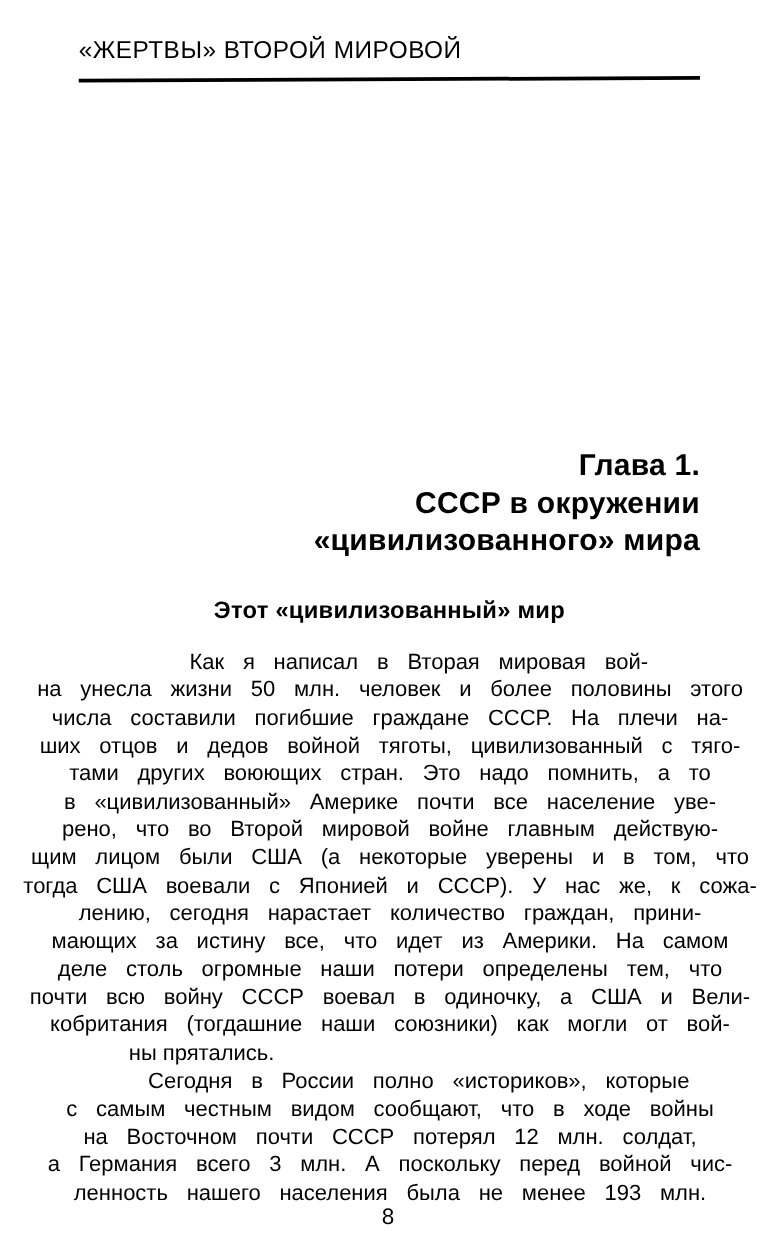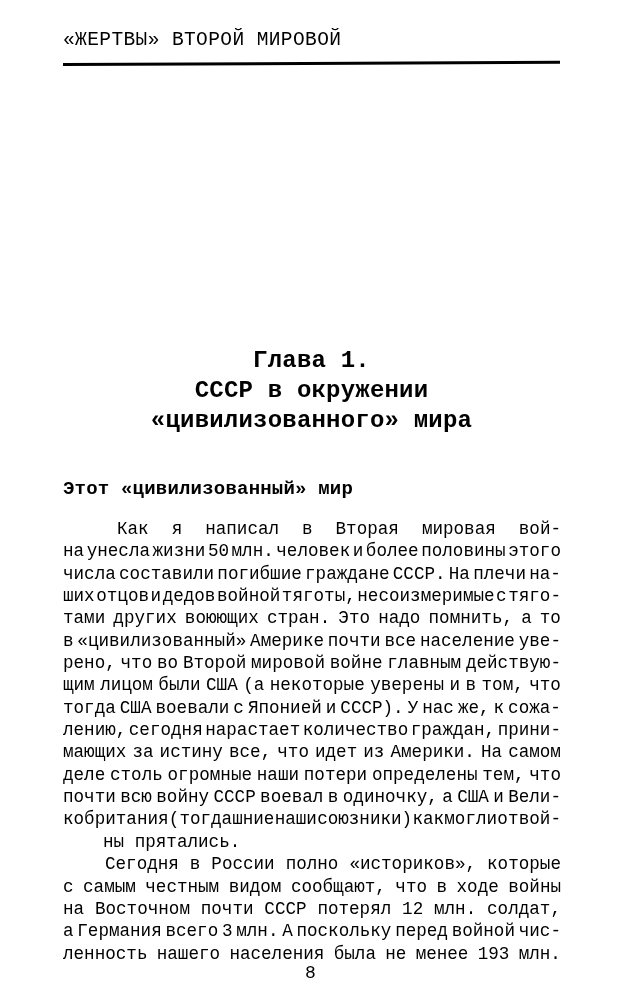--- a/index.html
+++ b/index.html
@@ -8,21 +8,21 @@
     padding: 0;
     background: #ffffff;
   }
 
   .page {
     position: relative;
     width: 621px;
     height: 1000px;
     background: #ffffff;
     overflow: hidden;
-    font-family: Liberation Mono, monospace;
+    font-family: Liberation Sans, sans-serif;
     color: #000000;
     -webkit-font-smoothing: none;
   }
 
   
   .running-head {
     position: absolute;
     left: 63px;
     top: 30px;
     width: 497px;
@@ -45,40 +45,40 @@
     height: 3px;
     background: #000000;
     transform: rotate(-0.25deg);
     transform-origin: left center;
   }
 
   
   .chapter-heading {
     position: absolute;
     left: 63px;
-    top: 346px;
+    top: 358px;
     width: 497px;
-    text-align: center;
+    text-align: right;
   }
 
   .chapter-line {
     font-size: 24px;
     font-weight: bold;
     line-height: 30px;
     letter-spacing: 0.2px;
     white-space: nowrap;
   }
 
   
   .section-subtitle {
     position: absolute;
     left: 63px;
     top: 477px;
     width: 497px;
-    text-align: left;
+    text-align: center;
     font-size: 19px;
     font-weight: bold;
     letter-spacing: 0.2px;
     line-height: 24px;
     white-space: nowrap;
   }
 
   
   .body-block {
     position: absolute;
@@ -91,22 +91,23 @@
     font-size: 17.6px;
     line-height: 22.35px;
     letter-spacing: 0px;
     white-space: nowrap;
     color: #000000;
   }
 
   
   .body-line.justify {
     display: flex;
-    justify-content: space-between;
-    white-space: nowrap;
+    justify-content: center;
+    white-space: nowrap;
+    gap: 15px;
   }
 
   .body-line.justify > span {
     white-space: pre;
   }
 
   
   .body-line.indent {
     padding-left: 31px;
   }
@@ -190,21 +191,21 @@
         <span>плечи</span>
         <span>на-</span>
       </div>
       <div class="body-line justify">
         <span>ших</span>
         <span>отцов</span>
         <span>и</span>
         <span>дедов</span>
         <span>войной</span>
         <span>тяготы,</span>
-        <span>несоизмеримые</span>
+        <span>цивилизованный</span>
         <span>с</span>
         <span>тяго-</span>
       </div>
       <div class="body-line justify">
         <span>тами</span>
         <span>других</span>
         <span>воюющих</span>
         <span>стран.</span>
         <span>Это</span>
         <span>надо</span>

